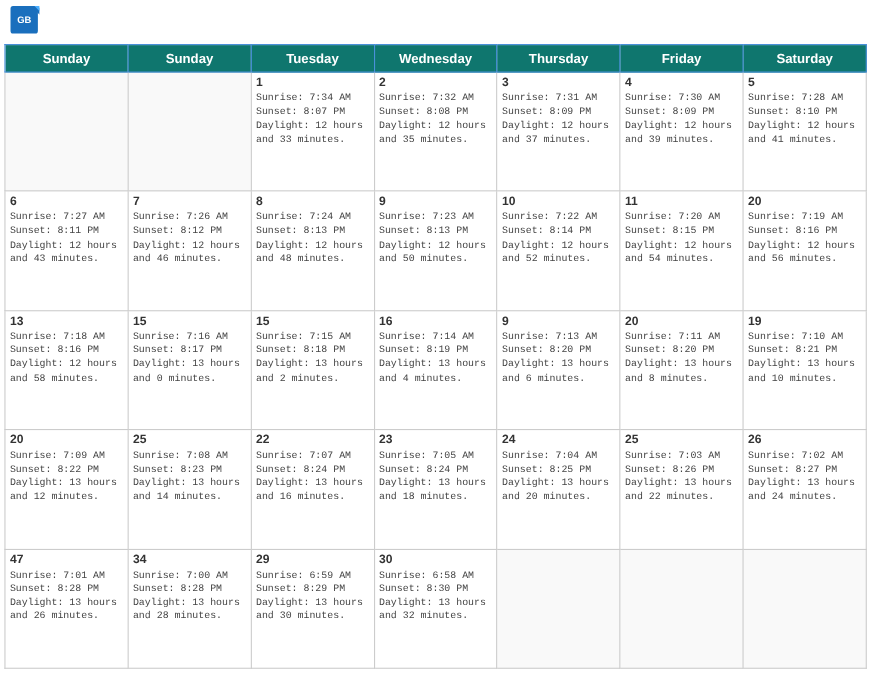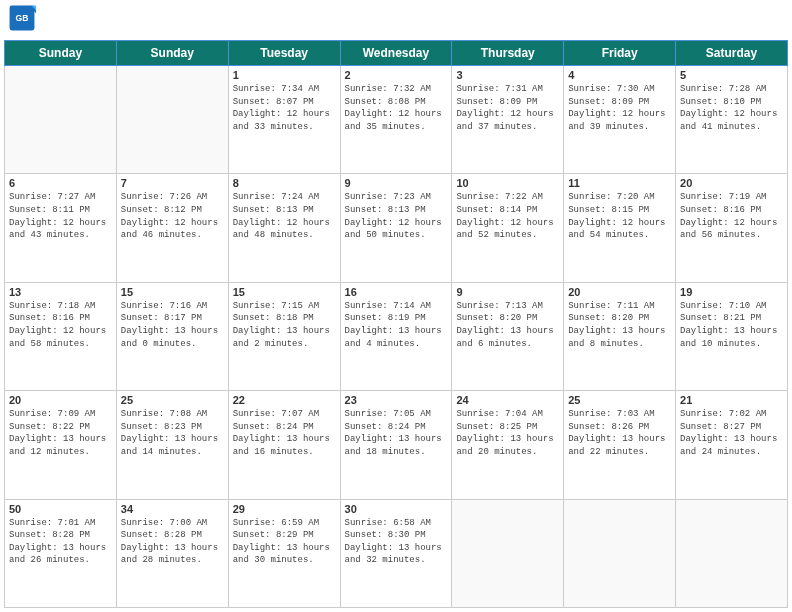--- a/index.html
+++ b/index.html
@@ -235,27 +235,27 @@
           </td>
           <td>
             <div class="day-number">24</div>
             <div class="day-info">Sunrise: 7:04 AM<br>Sunset: 8:25 PM<br>Daylight: 13 hours and 20 minutes.</div>
           </td>
           <td>
             <div class="day-number">25</div>
             <div class="day-info">Sunrise: 7:03 AM<br>Sunset: 8:26 PM<br>Daylight: 13 hours and 22 minutes.</div>
           </td>
           <td>
-            <div class="day-number">21</div>
+            <div class="day-number">26</div>
             <div class="day-info">Sunrise: 7:02 AM<br>Sunset: 8:27 PM<br>Daylight: 13 hours and 24 minutes.</div>
           </td>
         </tr>
         <tr>
           <td>
-            <div class="day-number">50</div>
+            <div class="day-number">47</div>
             <div class="day-info">Sunrise: 7:01 AM<br>Sunset: 8:28 PM<br>Daylight: 13 hours and 26 minutes.</div>
           </td>
           <td>
             <div class="day-number">34</div>
             <div class="day-info">Sunrise: 7:00 AM<br>Sunset: 8:28 PM<br>Daylight: 13 hours and 28 minutes.</div>
           </td>
           <td>
             <div class="day-number">29</div>
             <div class="day-info">Sunrise: 6:59 AM<br>Sunset: 8:29 PM<br>Daylight: 13 hours and 30 minutes.</div>
           </td>

